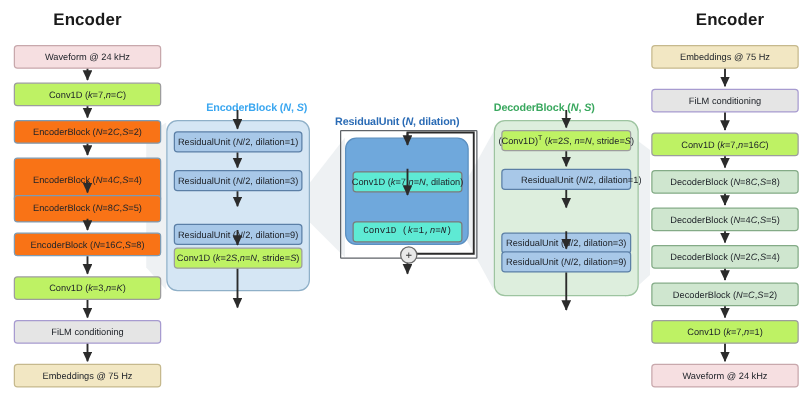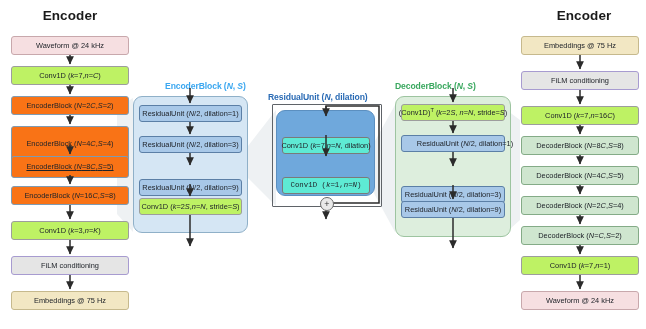--- a/index.html
+++ b/index.html
@@ -90,21 +90,21 @@
   <div class="panel p-green" style="left:395px;top:96px;width:116px;height:141px;"></div>
 
   <div class="panel-title t-enc" style="left:133px;top:81px;">EncoderBlock (<span class="it">N</span>, <span class="it">S</span>)</div>
   <div class="panel-title t-res" style="left:268px;top:92px;">ResidualUnit (<span class="it">N</span>, dilation)</div>
   <div class="panel-title t-dec" style="left:395px;top:81px;">DecoderBlock (<span class="it">N</span>, <span class="it">S</span>)</div>
 
   <div class="node n-pink" style="left:11px;top:36px;width:118px;height:19px;">Waveform @ 24 kHz</div>
   <div class="node n-gray" style="left:11px;top:66px;width:118px;height:19px;">Conv1D (<span class="it">k</span>=7, <span class="it">n</span>=<span class="it">C</span>)</div>
   <div class="node n-lblue" style="left:11px;top:96px;width:118px;height:19px;">EncoderBlock (<span class="it">N</span>=2<span class="it">C</span>, <span class="it">S</span>=2)</div>
   <div class="node n-lblue" style="left:11px;top:126px;width:118px;height:36px;">EncoderBlock (<span class="it">N</span>=4<span class="it">C</span>, <span class="it">S</span>=4)</div>
-  <div class="node n-lblue" style="left:11px;top:156px;width:118px;height:22px;text-decoration:underline;">EncoderBlock (<span class="it">N</span>=8<span class="it">C</span>, <span class="it">S</span>=5)</div>
+  <div class="node n-lblue" style="left:11px;top:156px;width:118px;height:22px;">EncoderBlock (<span class="it">N</span>=8<span class="it">C</span>, <span class="it">S</span>=5)</div>
   <div class="node n-lblue" style="left:11px;top:186px;width:118px;height:19px;">EncoderBlock (<span class="it">N</span>=16<span class="it">C</span>, <span class="it">S</span>=8)</div>
   <div class="node n-gray" style="left:11px;top:221px;width:118px;height:19px;">Conv1D (<span class="it">k</span>=3, <span class="it">n</span>=<span class="it">K</span>)</div>
   <div class="node n-purple" style="left:11px;top:256px;width:118px;height:19px;">FiLM conditioning</div>
   <div class="node n-yellow" style="left:11px;top:291px;width:118px;height:19px;">Embeddings @ 75 Hz</div>
 
   <div class="node n-blue" style="left:139px;top:105px;width:103px;height:17px;">ResidualUnit (<span class="it">N</span>/2, dilation=1)</div>
   <div class="node n-blue" style="left:139px;top:136px;width:103px;height:17px;">ResidualUnit (<span class="it">N</span>/2, dilation=3)</div>
   <div class="node n-blue" style="left:139px;top:167px;width:103px;height:17px;margin-top:12px;">ResidualUnit (<span class="it">N</span>/2, dilation=9)</div>
   <div class="node n-gray" style="left:139px;top:198px;width:103px;height:17px;">Conv1D (<span class="it">k</span>=2<span class="it">S</span>, <span class="it">n</span>=<span class="it">N</span>, stride=<span class="it">S</span>)</div>
 

